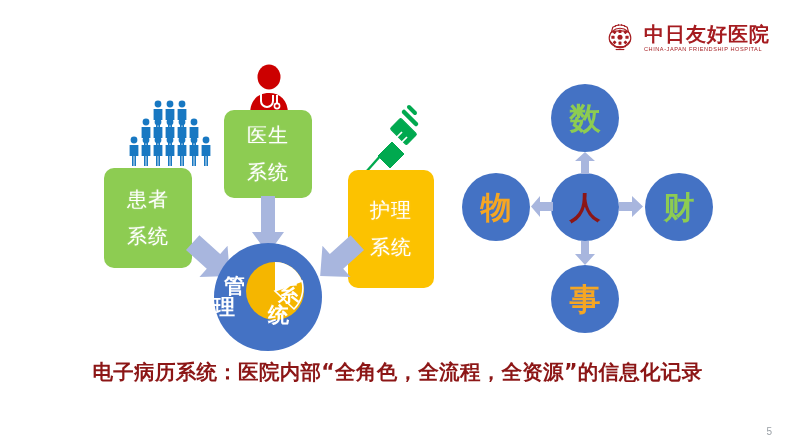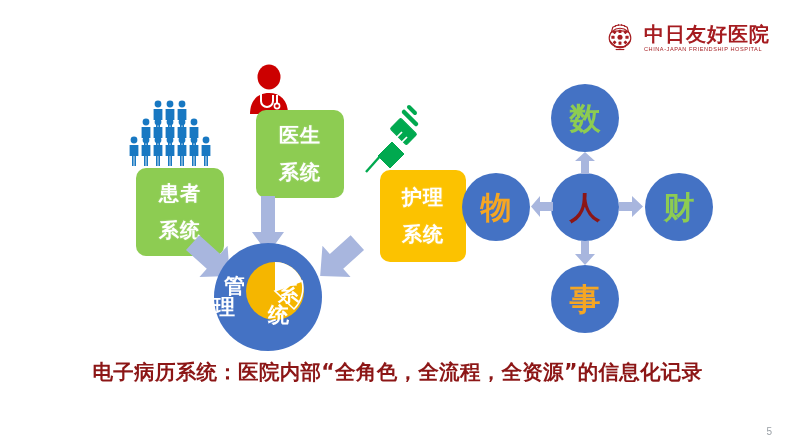--- a/index.html
+++ b/index.html
@@ -55,33 +55,32 @@
 
   
   .sysbox {
     position: absolute;
     border-radius: 10px;
     display: flex;
     flex-direction: column;
     align-items: center;
     justify-content: center;
     color: #ffffff;
-    font-weight: bold;
+    font-weight: normal;
     font-size: 20px;
     line-height: 1.05;
     letter-spacing: 1px;
     text-shadow: 0 0 2px rgba(255,255,255,0.35);
-    margin-left: 32px;
   }
   .sysbox .ln { display: block; }
   .sysbox .ln + .ln { margin-top: 16px; }
 
-  #box-patient { left: 104px; top: 168px; width: 88px; height: 88px; background: #8DCC52; }
+  #box-patient { left: 104px; top: 168px; width: 88px; height: 100px; background: #8DCC52; }
   #box-doctor  { left: 224px; top: 110px; width: 88px; height: 88px; background: #8DCC52; }
-  #box-nursing { left: 348px; top: 170px; width: 86px; height: 92px; background: #FCC200; }
+  #box-nursing { left: 348px; top: 170px; width: 86px; height: 118px; background: #FCC200; }
 
   
   .icon-people { position: absolute; left: 128px; top: 98px; width: 86px; height: 68px; }
   .icon-doctor { position: absolute; left: 243px; top: 62px; width: 52px; height: 52px; }
   .icon-syringe{ position: absolute; left: 358px; top: 96px; width: 62px; height: 82px; }
 
   
   .arrow-svg { position: absolute; overflow: visible; }
   #arr-down   { left: 246px; top: 196px; width: 44px; height: 62px; }
   #arr-left   { left: 182px; top: 232px; width: 60px; height: 56px; }

